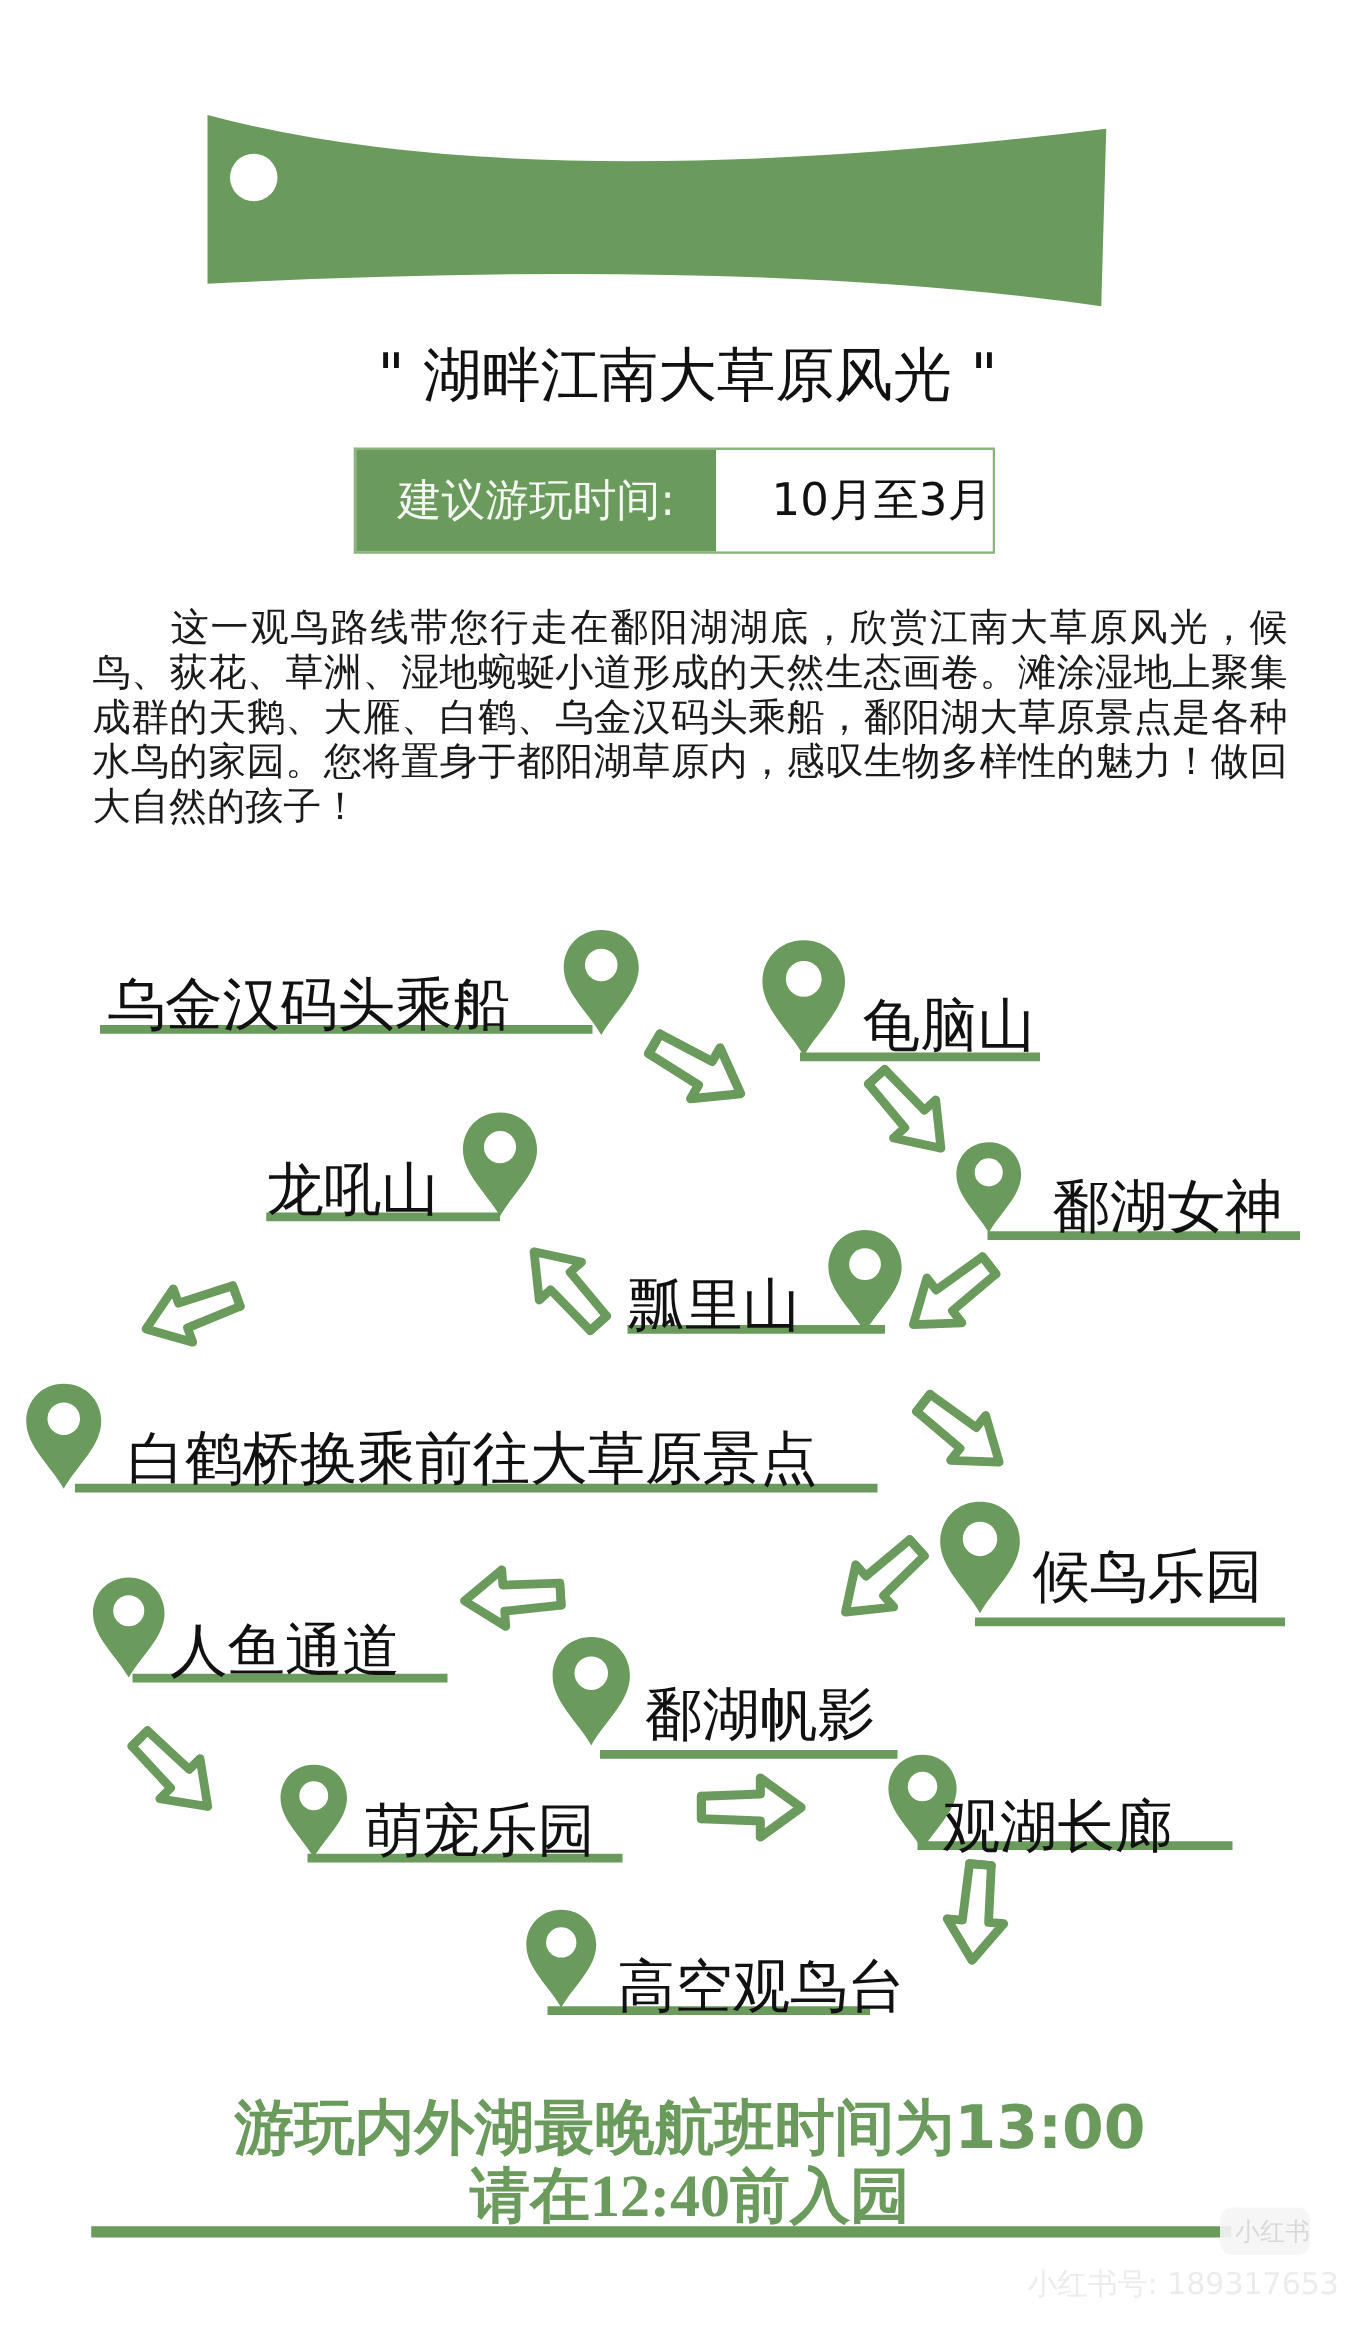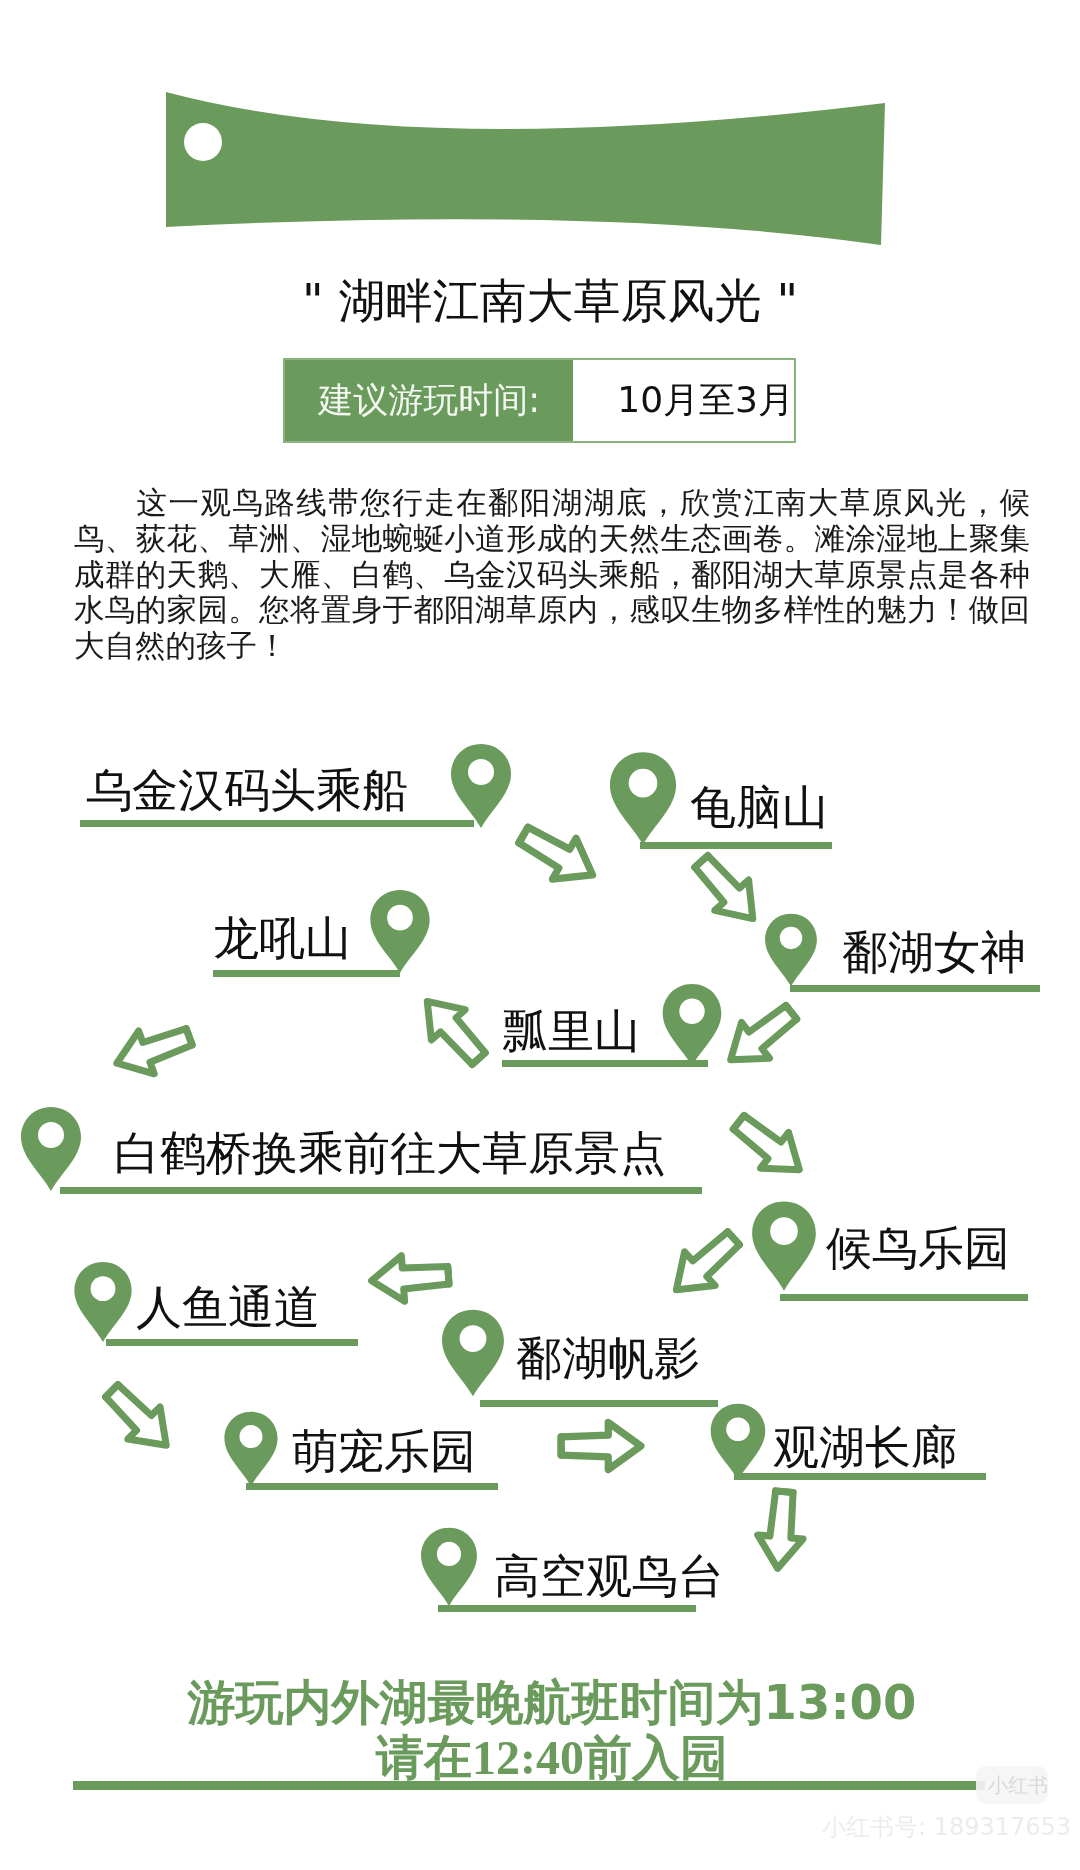--- a/index.html
+++ b/index.html
@@ -13,21 +13,21 @@
               color: #111; white-space: nowrap; }
   .timebox { left: 283px; top: 358px; width: 513px; height: 85px; border: 2px solid #8bb37d;
              box-sizing: border-box; display: flex; }
   .timebox .label { width: 295px; height: 100%; background: #6a9a5c; color: #f4f8f2; font-size: 35px;
                     display: flex; align-items: center; justify-content: center; white-space: nowrap; }
   .timebox .value { flex: 1; background: #fff; color: #111; font-size: 36px; display: flex;
                     align-items: center; justify-content: center; white-space: nowrap; padding-left: 44px; }
   .intro { left: 74px; top: 485px; width: 956px; font-size: 30.5px; line-height: 35.8px; color: #1a1a1a;
            text-indent: 2.05em; text-align: justify; text-align-last: left; word-break: break-all; }
   .stop { position: absolute; }
-  .stop .label { position: absolute; font-size: 46px; line-height: 56px; color: #111; white-space: nowrap; }
+  .stop .label { position: absolute; font-size: 46px; line-height: 56px; color: #111; white-space: nowrap; margin-top: 13px; }
   .stop .line { position: absolute; height: 7px; background: #6a9a5c; }
   .pin { position: absolute; }
   .arrow { position: absolute; }
   .notice { left: 0; width: 1080px; text-align: center; font-weight: bold; color: #6a9a5c; white-space: nowrap; padding-left: 12px; }
   .notice1 { top: 1672px; font-size: 48px; line-height: 60px; }
   .notice2 { top: 1730px; font-size: 48px; line-height: 56px; font-family: Liberation Serif, serif; }
   .bottom-bar { left: 73px; top: 1781px; width: 912px; height: 9px; background: #6a9a5c; }
   .wm-badge { left: 976px; top: 1766px; width: 72px; height: 38px; border-radius: 10px;
               background: rgba(245,245,245,0.9); color: #d8d8d8; font-size: 20px; line-height: 38px;
               text-align: right; white-space: nowrap; }
@@ -106,21 +106,21 @@
     <svg class="pin" style="left:368px;top:888px;" width="64" height="87">
         <use href="#pin"></use>
       </svg>
   </div>
 
   <div class="stop">
     <div class="line" style="left:60px;top:1187px;width:642px;"></div>
     <svg class="pin" style="left:18px;top:1105px;" width="66" height="88">
         <use href="#pin"></use>
       </svg>
-    <div class="label" style="left:114px;top:1125px;">白鹤桥换乘前往大草原景点</div>
+    <div class="label" style="left:102px;top:1125px;">白鹤桥换乘前往大草原景点</div>
   </div>
 
   <div class="stop">
     <div class="line" style="left:780px;top:1294px;width:248px;"></div>
     <svg class="pin" style="left:750px;top:1196px;" width="68" height="100">
         <use href="#pin"></use>
       </svg>
     <div class="label" style="left:826px;top:1220px;">候鸟乐园</div>
   </div>
 
@@ -146,21 +146,21 @@
         <use href="#pin"></use>
       </svg>
     <div class="label" style="left:292px;top:1423px;">萌宠乐园</div>
   </div>
 
   <div class="stop">
     <div class="line" style="left:734px;top:1473px;width:252px;"></div>
     <svg class="pin" style="left:708px;top:1402px;" width="60" height="80">
         <use href="#pin"></use>
       </svg>
-    <div class="label" style="left:773px;top:1420px;font-family:Liberation Serif, serif;">观湖长廊</div>
+    <div class="label" style="left:754px;top:1420px;">观湖长廊</div>
   </div>
 
   <div class="stop">
     <div class="line" style="left:438px;top:1605px;width:258px;"></div>
     <svg class="pin" style="left:418px;top:1526px;" width="62" height="82">
         <use href="#pin"></use>
       </svg>
     <div class="label" style="left:494px;top:1548px;">高空观鸟台</div>
   </div>
 

